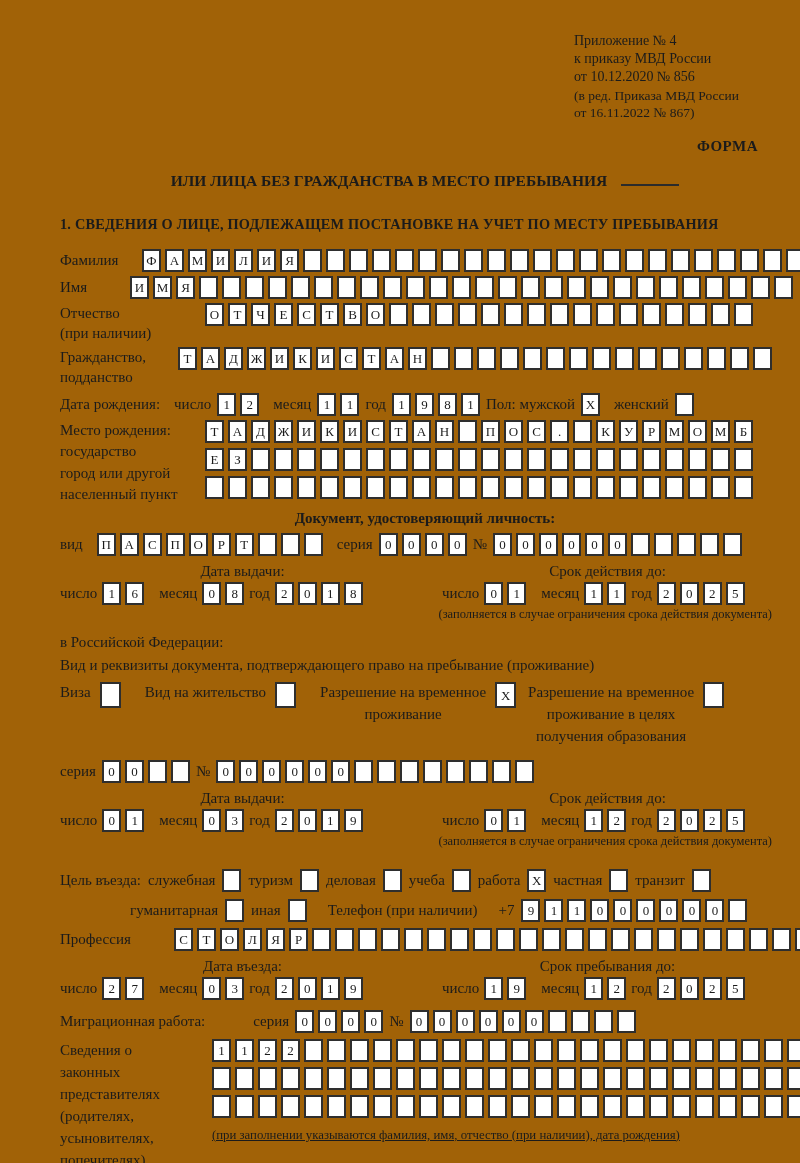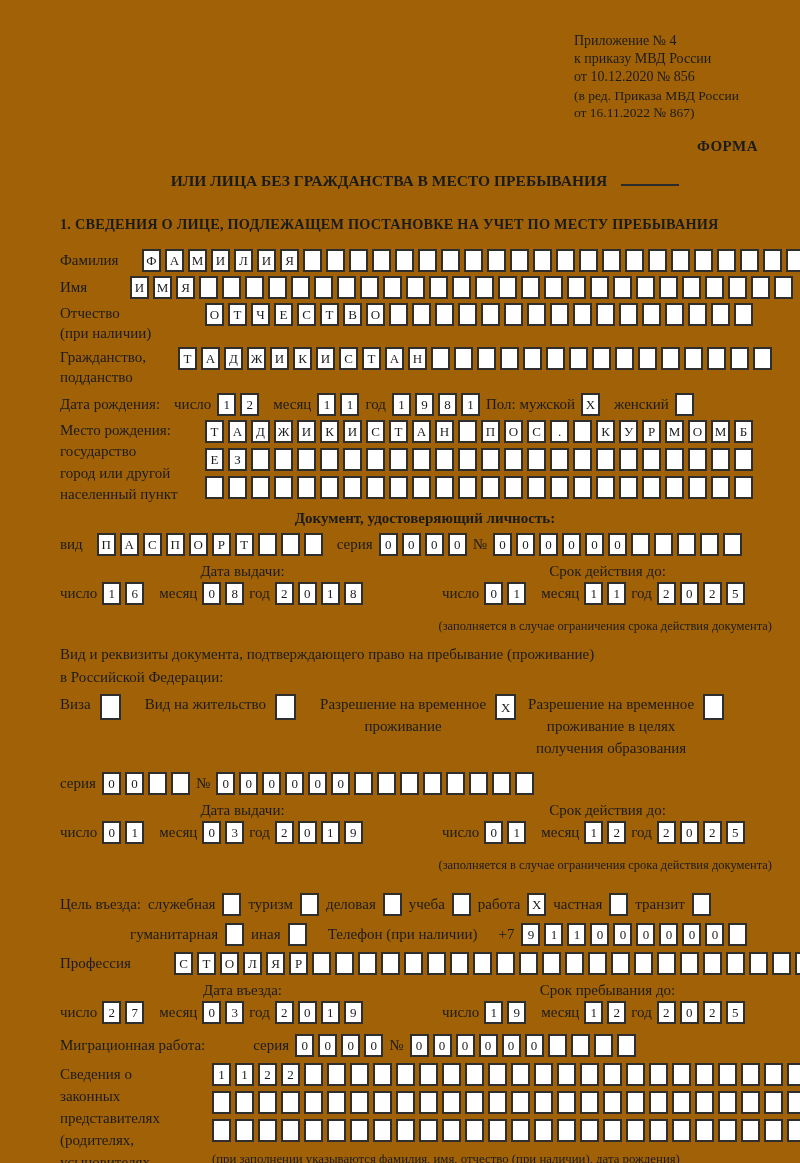--- a/index.html
+++ b/index.html
@@ -33,21 +33,21 @@
 
   .inline-row{display:flex;align-items:center;gap:6px;flex-wrap:nowrap;}
   .gap14{margin-left:8px;}
   .dochead{font-weight:bold;text-align:center;margin-top:4px;}
   .dh{display:flex;margin-top:7px;}
   .dh .half{flex:1;text-align:center;}
   .dr{display:flex;margin-top:2px;align-items:center;}
   .dr .half{flex:1;display:flex;align-items:center;gap:5px;}
   .dr .half.right{padding-left:34px;}
   .dgap{margin-left:10px;}
-  .note{font-size:12.5px;text-align:right;padding-right:18px;margin-top:14px;}
+  .note{font-size:12.5px;text-align:right;padding-right:18px;margin-top:2px;}
   .staydoc{margin-top:9px;line-height:1.55;}
 
   .options-row{display:flex;align-items:flex-start;margin-top:5px;gap:10px;}
   .opt{display:flex;align-items:flex-start;gap:9px;}
   .optlbl{text-align:center;line-height:1.45;}
   .cbbox .cell{width:21px;height:26px;}
   .sp1{margin-left:2px;} .sp2{margin-left:14px;}
 
   .purpose-row{display:flex;align-items:center;margin-top:20px;gap:7px;}
   .purpose-row2{display:flex;align-items:center;margin-top:7px;gap:7px;padding-left:70px;}
@@ -404,22 +404,22 @@
           <span class="cell">2</span>
           <span class="cell">0</span>
           <span class="cell">2</span>
           <span class="cell">5</span>
         </span>
     </div>
   </div>
   <div class="note">(заполняется в случае ограничения срока действия документа)</div>
 
   <div class="staydoc">
+    <div>в Российской Федерации:</div>
     <div>Вид и реквизиты документа, подтверждающего право на пребывание (проживание)</div>
-    <div>в Российской Федерации:</div>
   </div>
 
   <div class="options-row">
     <span class="opt">
       <span class="optlbl">Виза</span>
       <span class="boxes cbbox">
           <span class="cell"></span>
         </span>
     </span>
     <span class="opt sp2">

